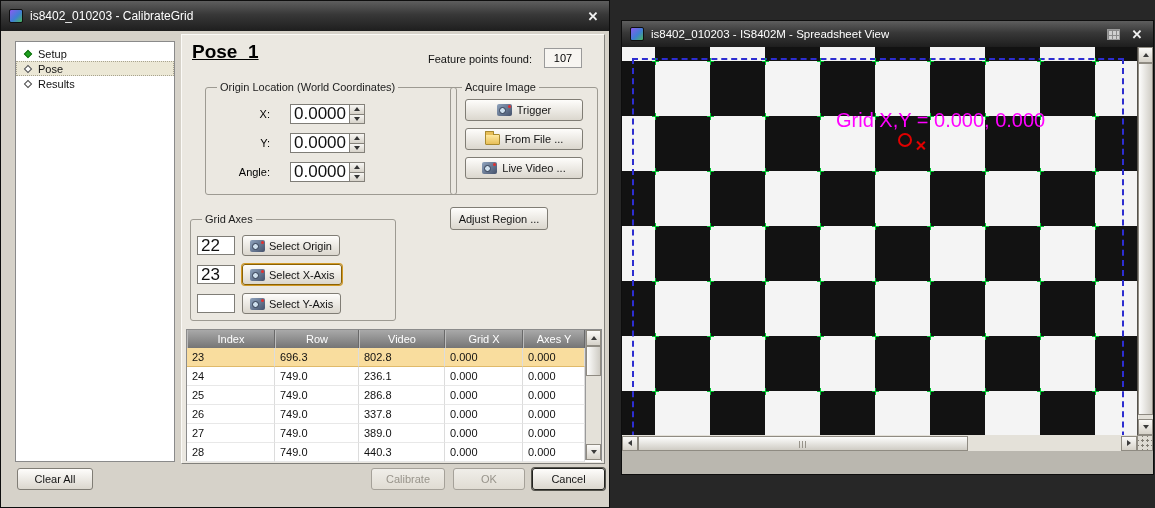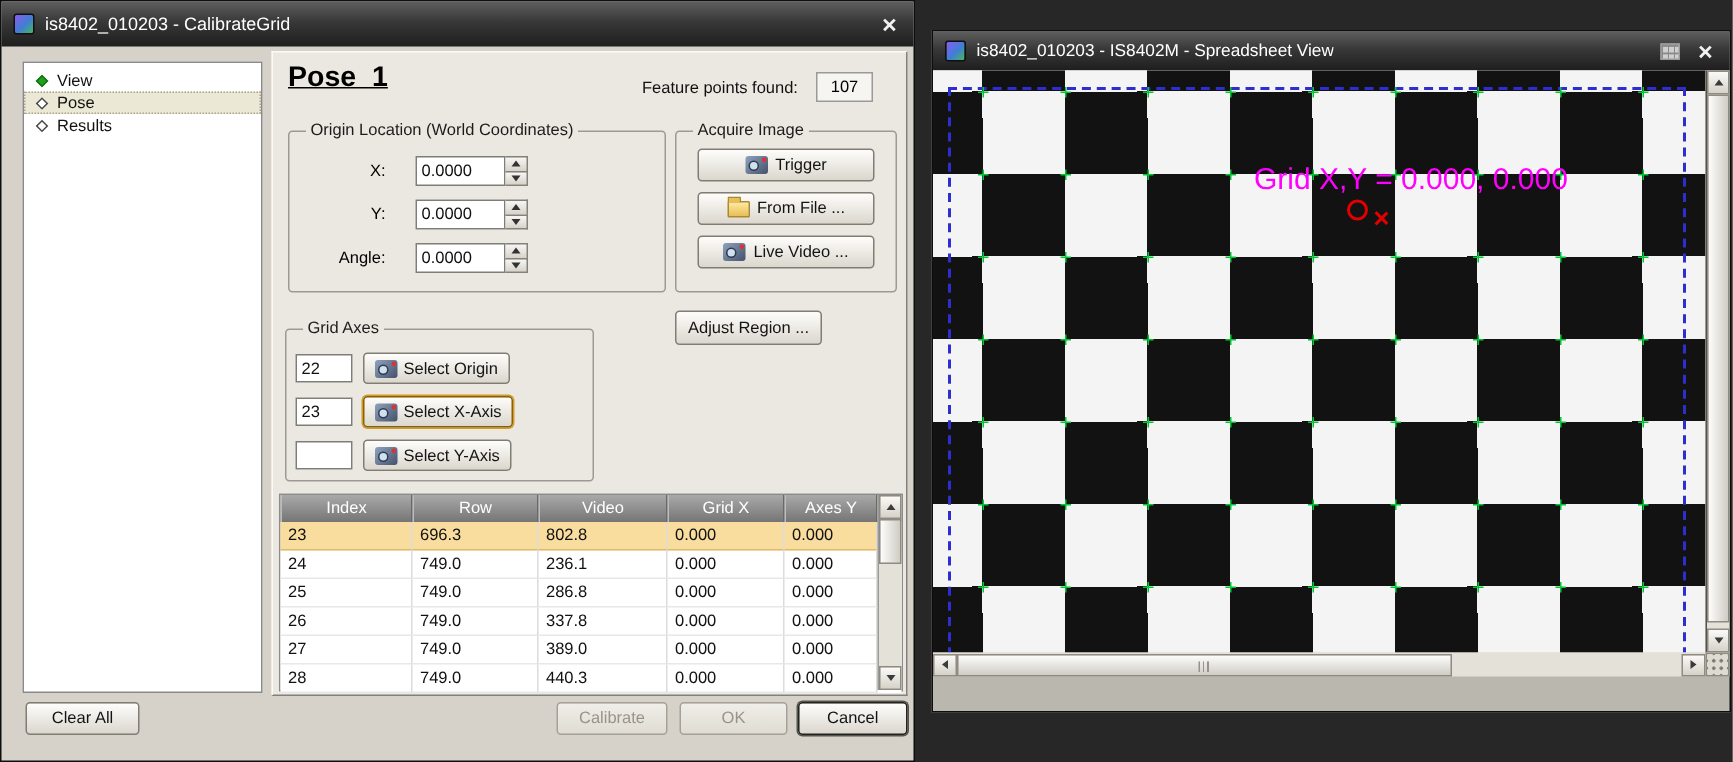--- a/index.html
+++ b/index.html
@@ -29,27 +29,27 @@
 .diamond.filled{background:#1ea21e;border:1px solid #157215;}
 .diamond.hollow{background:#fff;border:1px solid #4a4a4a;}
 
 .main-panel{position:absolute;left:180px;top:3px;width:424px;height:430px;background:#ebe8e1;border:1px solid;border-color:#fbfaf7 #81807b #81807b #fbfaf7;}
 .pose-heading{position:absolute;left:10px;top:6px;font-size:19px;font-weight:bold;text-decoration:underline;white-space:pre;color:#000;}
 .fp-label{position:absolute;left:246px;top:18px;font-size:11px;color:#111;}
 .fp-value{position:absolute;left:362px;top:13px;width:38px;height:20px;line-height:18px;border:1px solid #9a9a9a;background:#f7f5f1;text-align:center;font-size:11px;}
 
 fieldset{position:absolute;border:1px solid #9d9a92;border-radius:3px;padding:2px 6px;background:transparent;}
 legend{font-size:11px;padding:0 3px;margin-left:5px;color:#1c1c1c;}
-fieldset.origin{left:10px;top:46px;width:252px;height:114px;}
+fieldset.origin{left:23px;top:46px;width:252px;height:114px;}
 fieldset.acquire{left:268px;top:46px;width:148px;height:114px;}
 fieldset.axes{left:8px;top:178px;width:206px;height:108px;}
 
 .field-row{display:flex;align-items:center;margin-top:9px;}
 .field-label{width:58px;text-align:right;margin-right:20px;font-size:11px;}
-input.txt{height:20px;border:1px solid #7f7d77;background:#fff;font-size:11px;font-family:inherit;padding:0 3px;color:#111;}
+input.txt{height:20px;border:1px solid #7f7d77;background:#fff;font-size:17px;font-family:inherit;padding:0 3px;color:#111;}
 input.num{width:60px;}
 .spin{width:15px;height:20px;display:flex;flex-direction:column;}
 .spin-b{flex:1;border:1px solid #84817a;border-left-width:0;background:linear-gradient(#f7f6f3,#d7d3ca);display:flex;align-items:center;justify-content:center;padding:0;}
 .spin-b.up{border-bottom-width:0;}
 .spin-b.up::before{content:'';border-left:3px solid transparent;border-right:3px solid transparent;border-bottom:4px solid #333;}
 .spin-b.down::before{content:'';border-left:3px solid transparent;border-right:3px solid transparent;border-top:4px solid #333;}
 
 .btn{background:linear-gradient(#fefdfb,#dbd7ce);border:1px solid #807d75;border-radius:3px;font-size:11px;font-family:inherit;color:#141414;cursor:default;}
 .btn.disabled{color:#98948b;background:linear-gradient(#f0eee9,#e0dcd3);border-color:#a5a199;}
 .btn.default{border-color:#23231f;box-shadow:0 0 0 1px #54534c;}
@@ -138,21 +138,21 @@
       <span class="tb-title">is8402_010203 - CalibrateGrid</span>
       <span class="tb-right">
         <span class="tb-close">✕</span>
       </span>
     </div>
     <div class="win-body">
 
       <div class="sidebar">
           <div class="tree-item">
             <span class="diamond filled"></span>
-            <span class="tree-label">View</span>
+            <span class="tree-label">Setup</span>
           </div>
           <div class="tree-item selected">
             <span class="diamond hollow"></span>
             <span class="tree-label">Pose</span>
           </div>
           <div class="tree-item">
             <span class="diamond hollow"></span>
             <span class="tree-label">Results</span>
           </div>
         </div>

